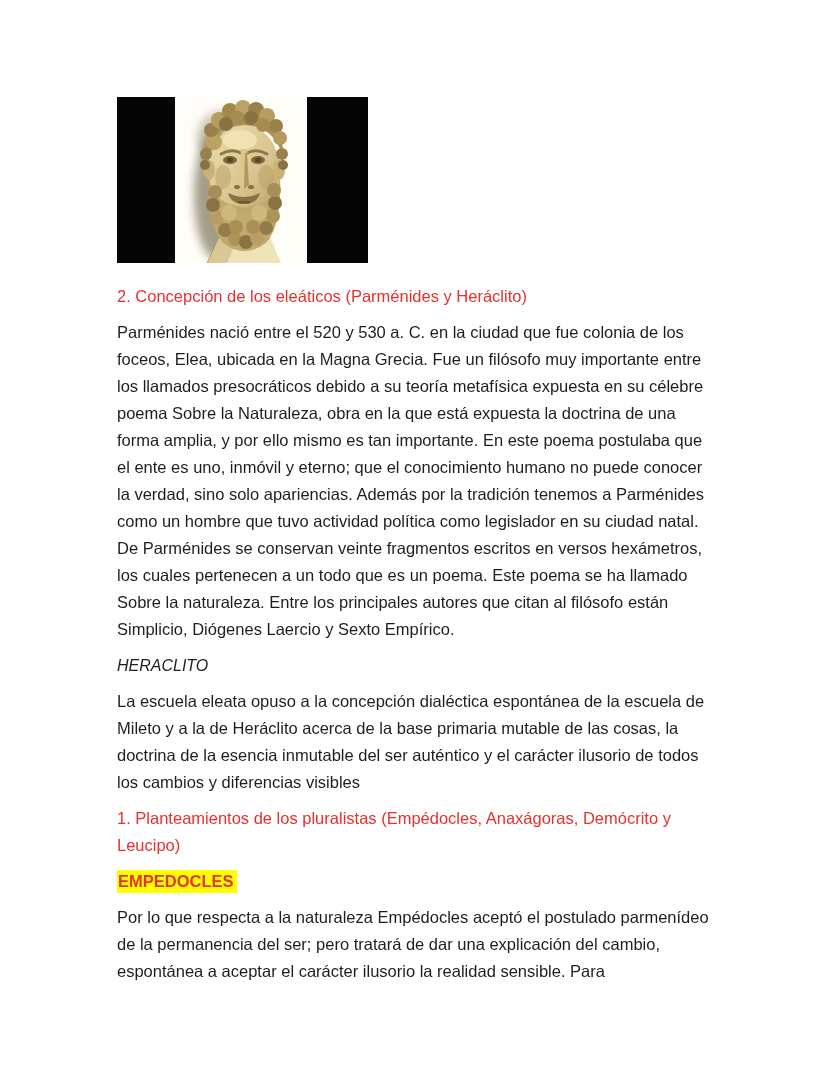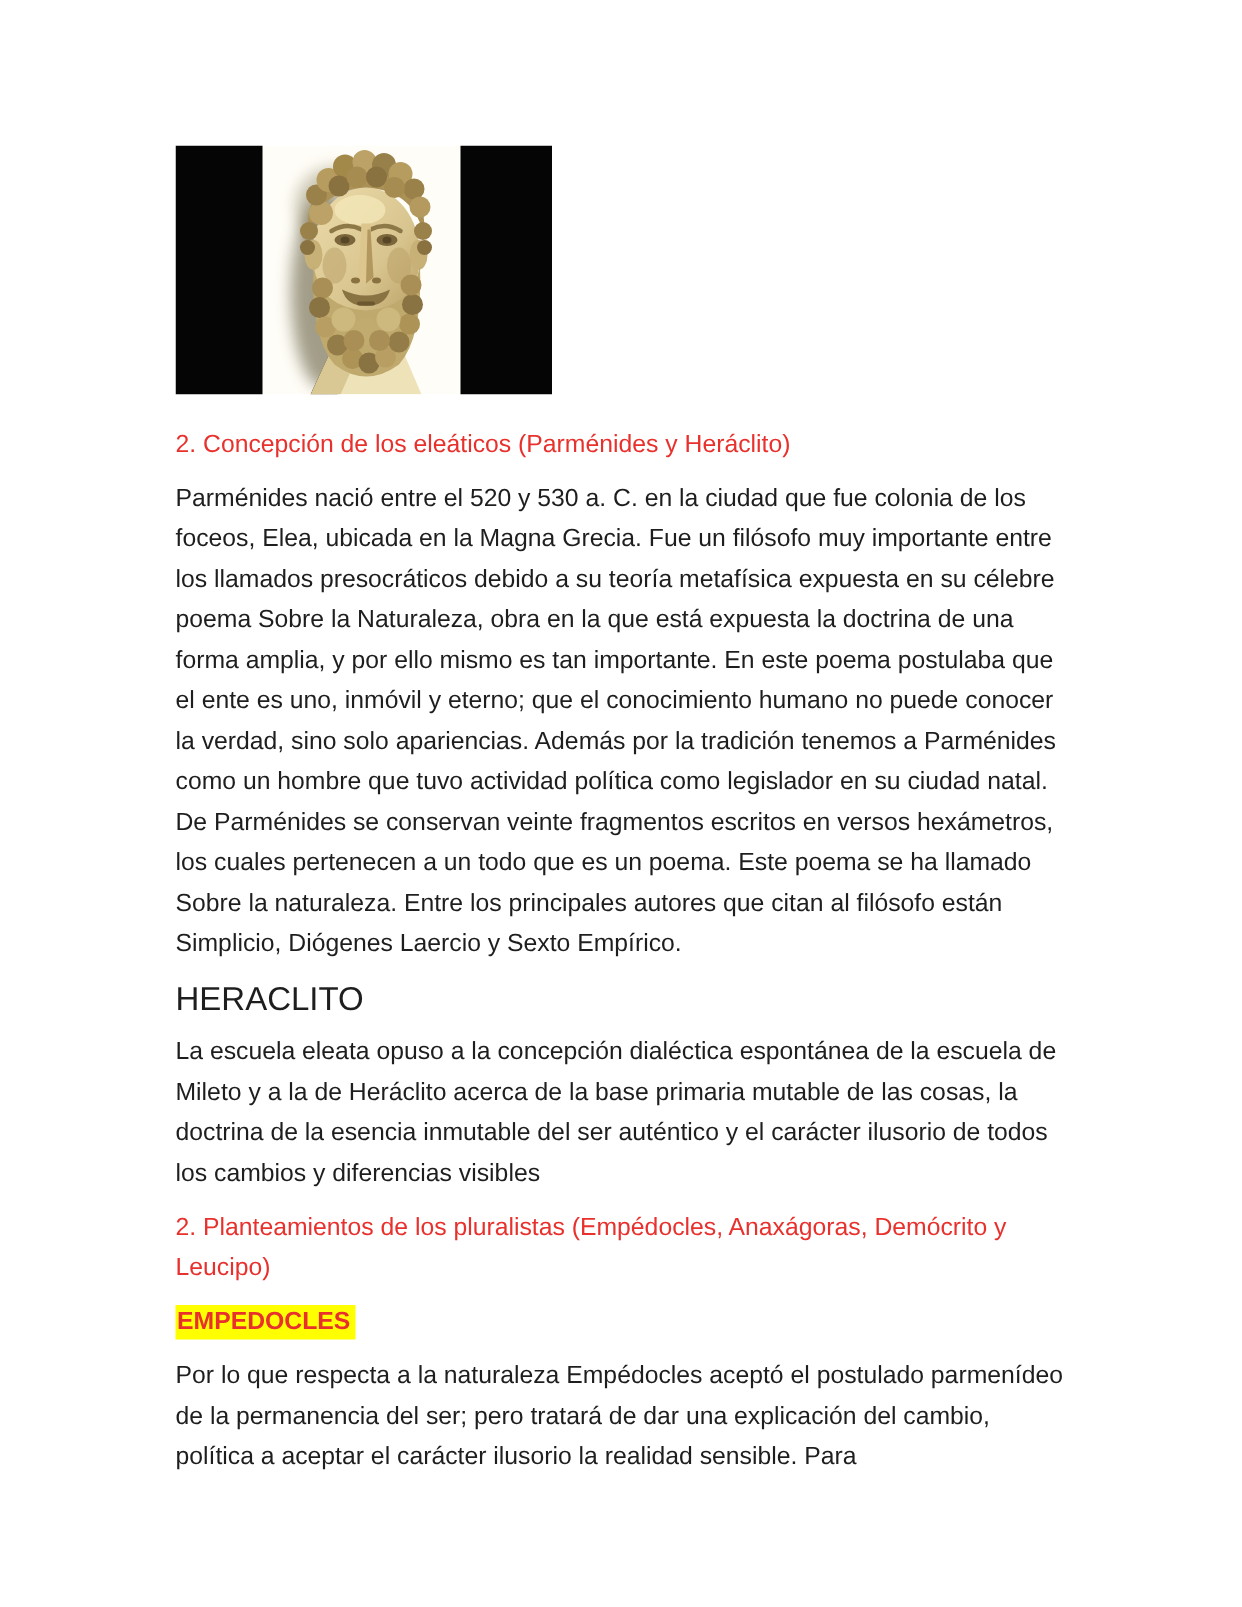--- a/index.html
+++ b/index.html
@@ -22,22 +22,22 @@
   }
   figure.bust{
     margin:0 0 20px 0;width:251px;height:166px;padding:0;
   }
   figure.bust svg{display:block;}
   h2.red-heading{
     color:var(--red);font-size:16.5px;font-weight:400;
     line-height:27px;margin:0 0 9px 0;
   }
   h3.plain-heading{
-    color:var(--ink);font-size:22px;font-weight:400;
-    line-height:27px;margin:0 0 9px 0;
+    color:var(--ink);font-size:16px;font-weight:400;
+    line-height:27px;margin:0 0 9px 0;font-style:italic;
   }
   p.body-para{margin:0 0 9px 0;}
   h3.highlight-heading{
     font-size:16.5px;font-weight:700;line-height:27px;margin:0 0 9px 0;
   }
   mark.yellow{
     background:var(--hl);color:var(--red);padding:2px 3px 3px 1px;
   }
 </style>
 </head>
@@ -145,20 +145,20 @@
     </figure>
 
     <h2 class="red-heading">2. Concepción de los eleáticos (Parménides y Heráclito)</h2>
 
     <p class="body-para">Parménides nació entre el 520 y 530 a. C. en la ciudad que fue colonia de los foceos, Elea, ubicada en la Magna Grecia. Fue un filósofo muy importante entre los llamados presocráticos debido a su teoría metafísica expuesta en su célebre poema Sobre la Naturaleza, obra en la que está expuesta la doctrina de una forma amplia, y por ello mismo es tan importante. En este poema postulaba que el ente es uno, inmóvil y eterno; que el conocimiento humano no puede conocer la verdad, sino solo apariencias. Además por la tradición tenemos a Parménides como un hombre que tuvo actividad política como legislador en su ciudad natal. De Parménides se conservan veinte fragmentos escritos en versos hexámetros, los cuales pertenecen a un todo que es un poema. Este poema se ha llamado Sobre la naturaleza. Entre los principales autores que citan al filósofo están Simplicio, Diógenes Laercio y Sexto Empírico.</p>
 
     <h3 class="plain-heading">HERACLITO</h3>
 
     <p class="body-para">La escuela eleata opuso a la concepción dialéctica espontánea de la escuela de Mileto y a la de Heráclito acerca de la base primaria mutable de las cosas, la doctrina de la esencia inmutable del ser auténtico y el carácter ilusorio de todos los cambios y diferencias visibles</p>
 
-    <h2 class="red-heading">2. Planteamientos de los pluralistas (Empédocles, Anaxágoras, Demócrito y Leucipo)</h2>
+    <h2 class="red-heading">1. Planteamientos de los pluralistas (Empédocles, Anaxágoras, Demócrito y Leucipo)</h2>
 
     <h3 class="highlight-heading"><mark class="yellow">EMPEDOCLES</mark></h3>
 
-    <p class="body-para">Por lo que respecta a la naturaleza Empédocles aceptó el postulado parmenídeo de la permanencia del ser; pero tratará de dar una explicación del cambio, política a aceptar el carácter ilusorio la realidad sensible. Para</p>
+    <p class="body-para">Por lo que respecta a la naturaleza Empédocles aceptó el postulado parmenídeo de la permanencia del ser; pero tratará de dar una explicación del cambio, espontánea a aceptar el carácter ilusorio la realidad sensible. Para</p>
 
   </div>
 </div>
 
 </body></html>

